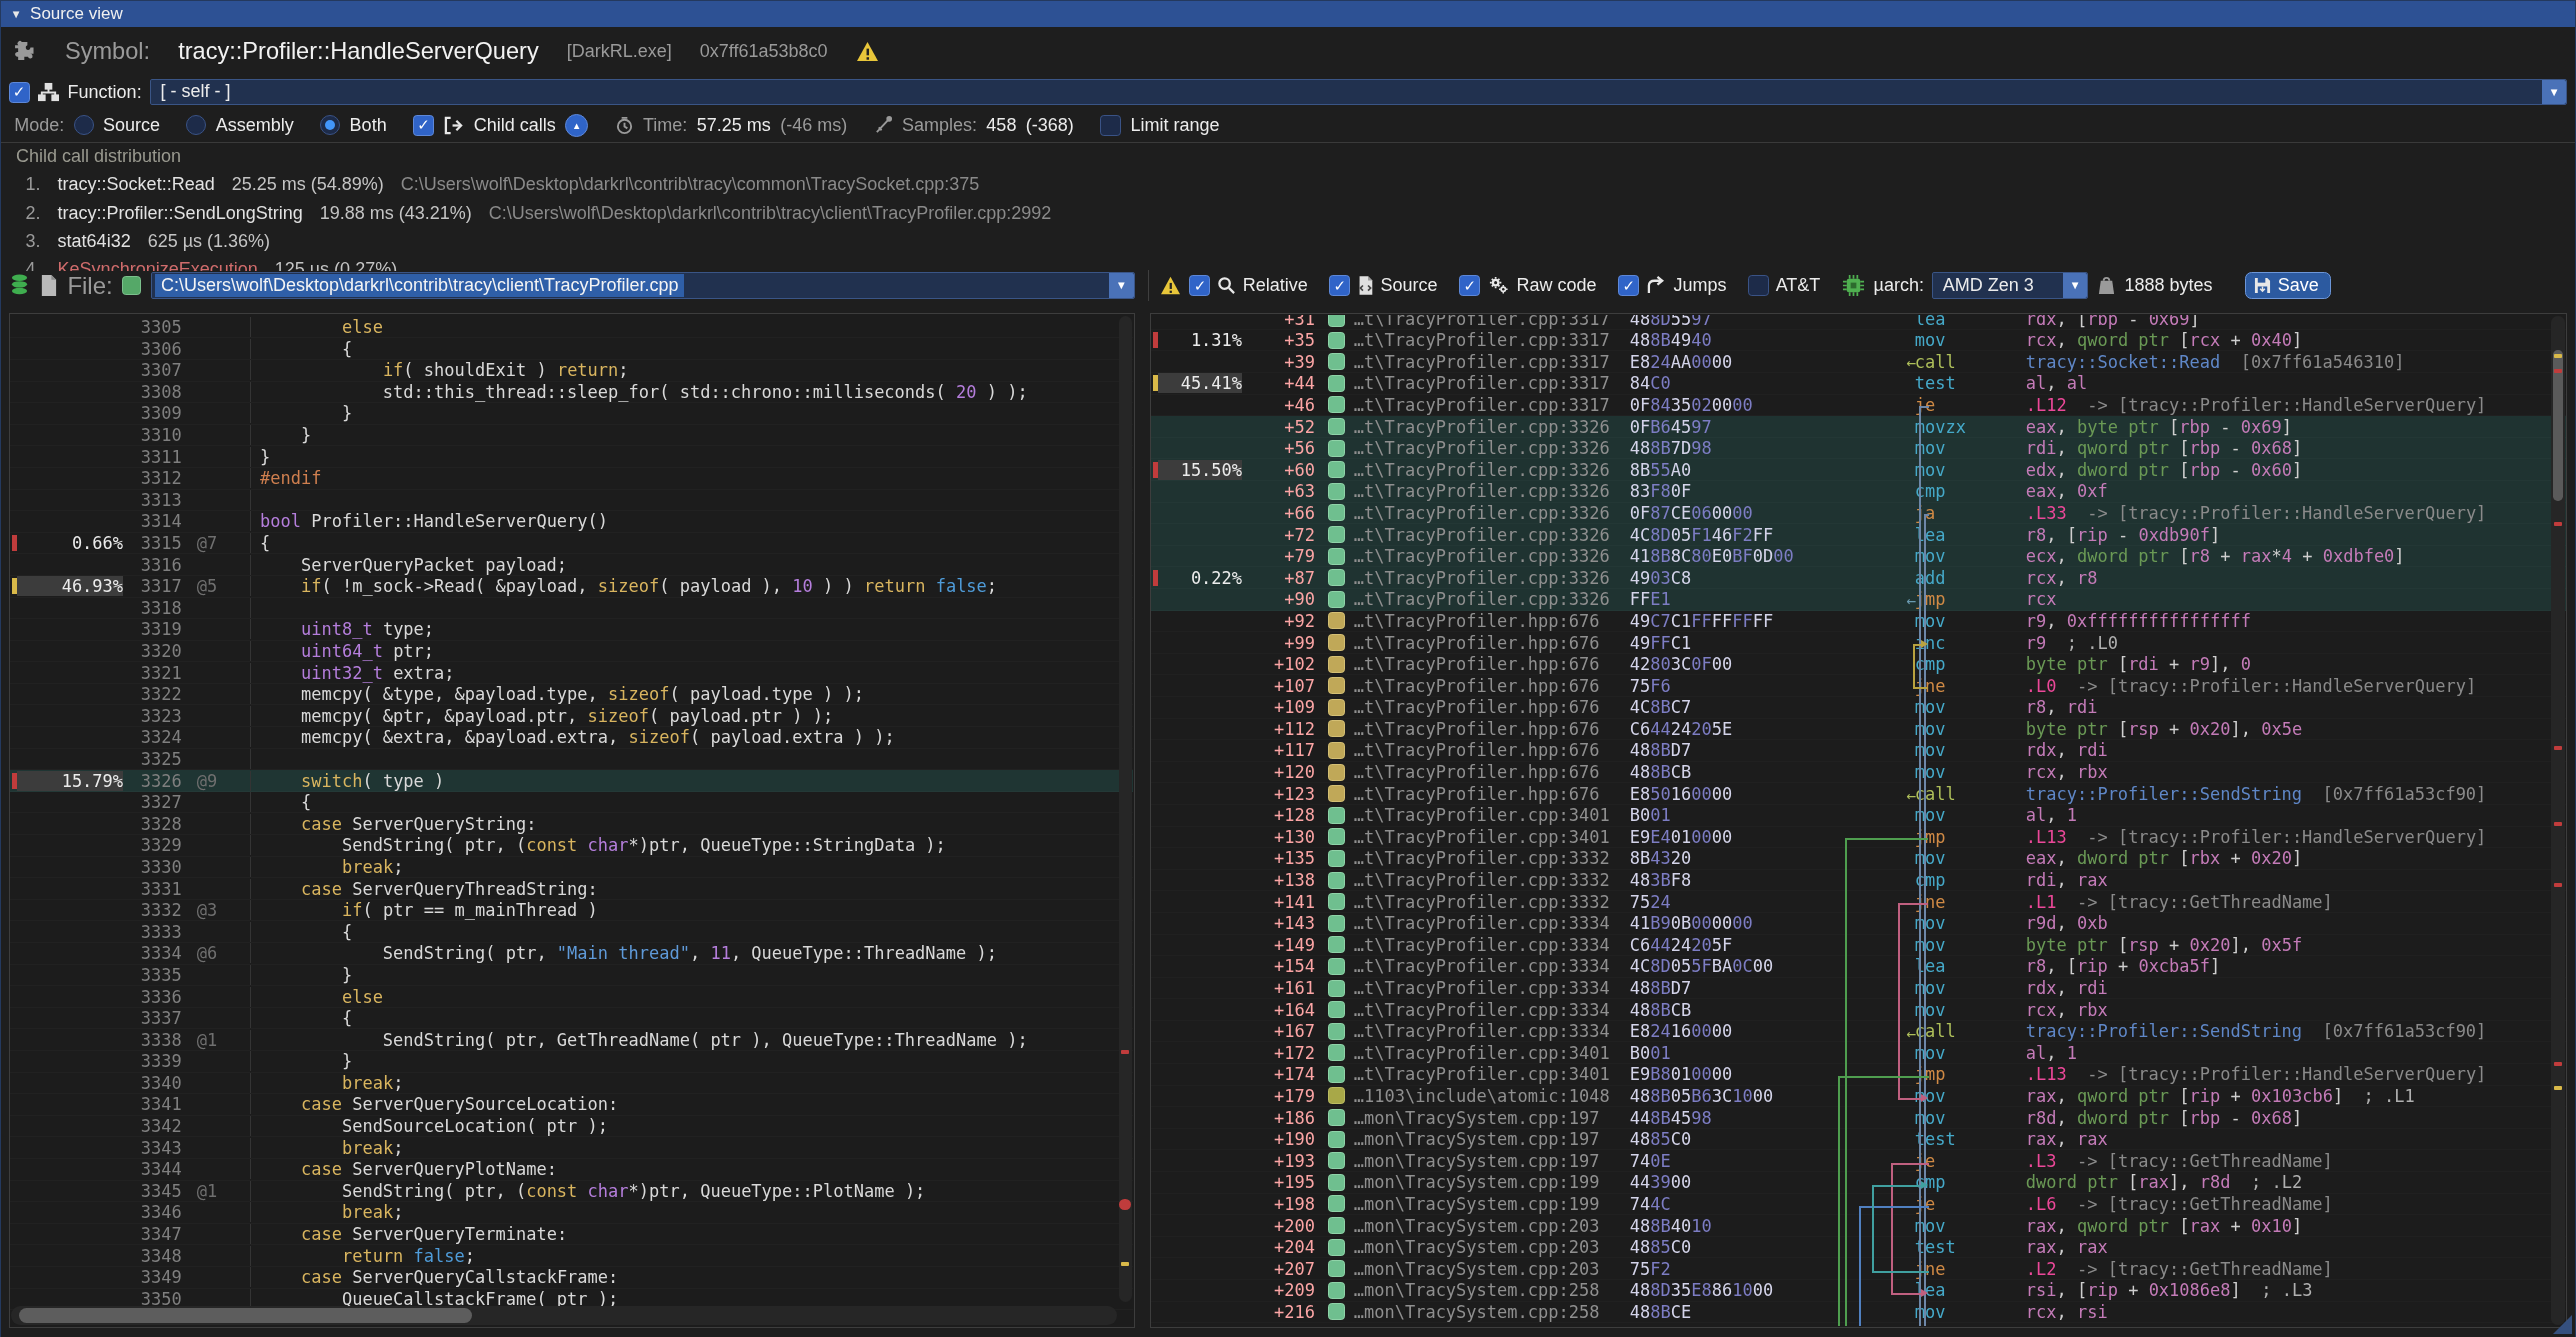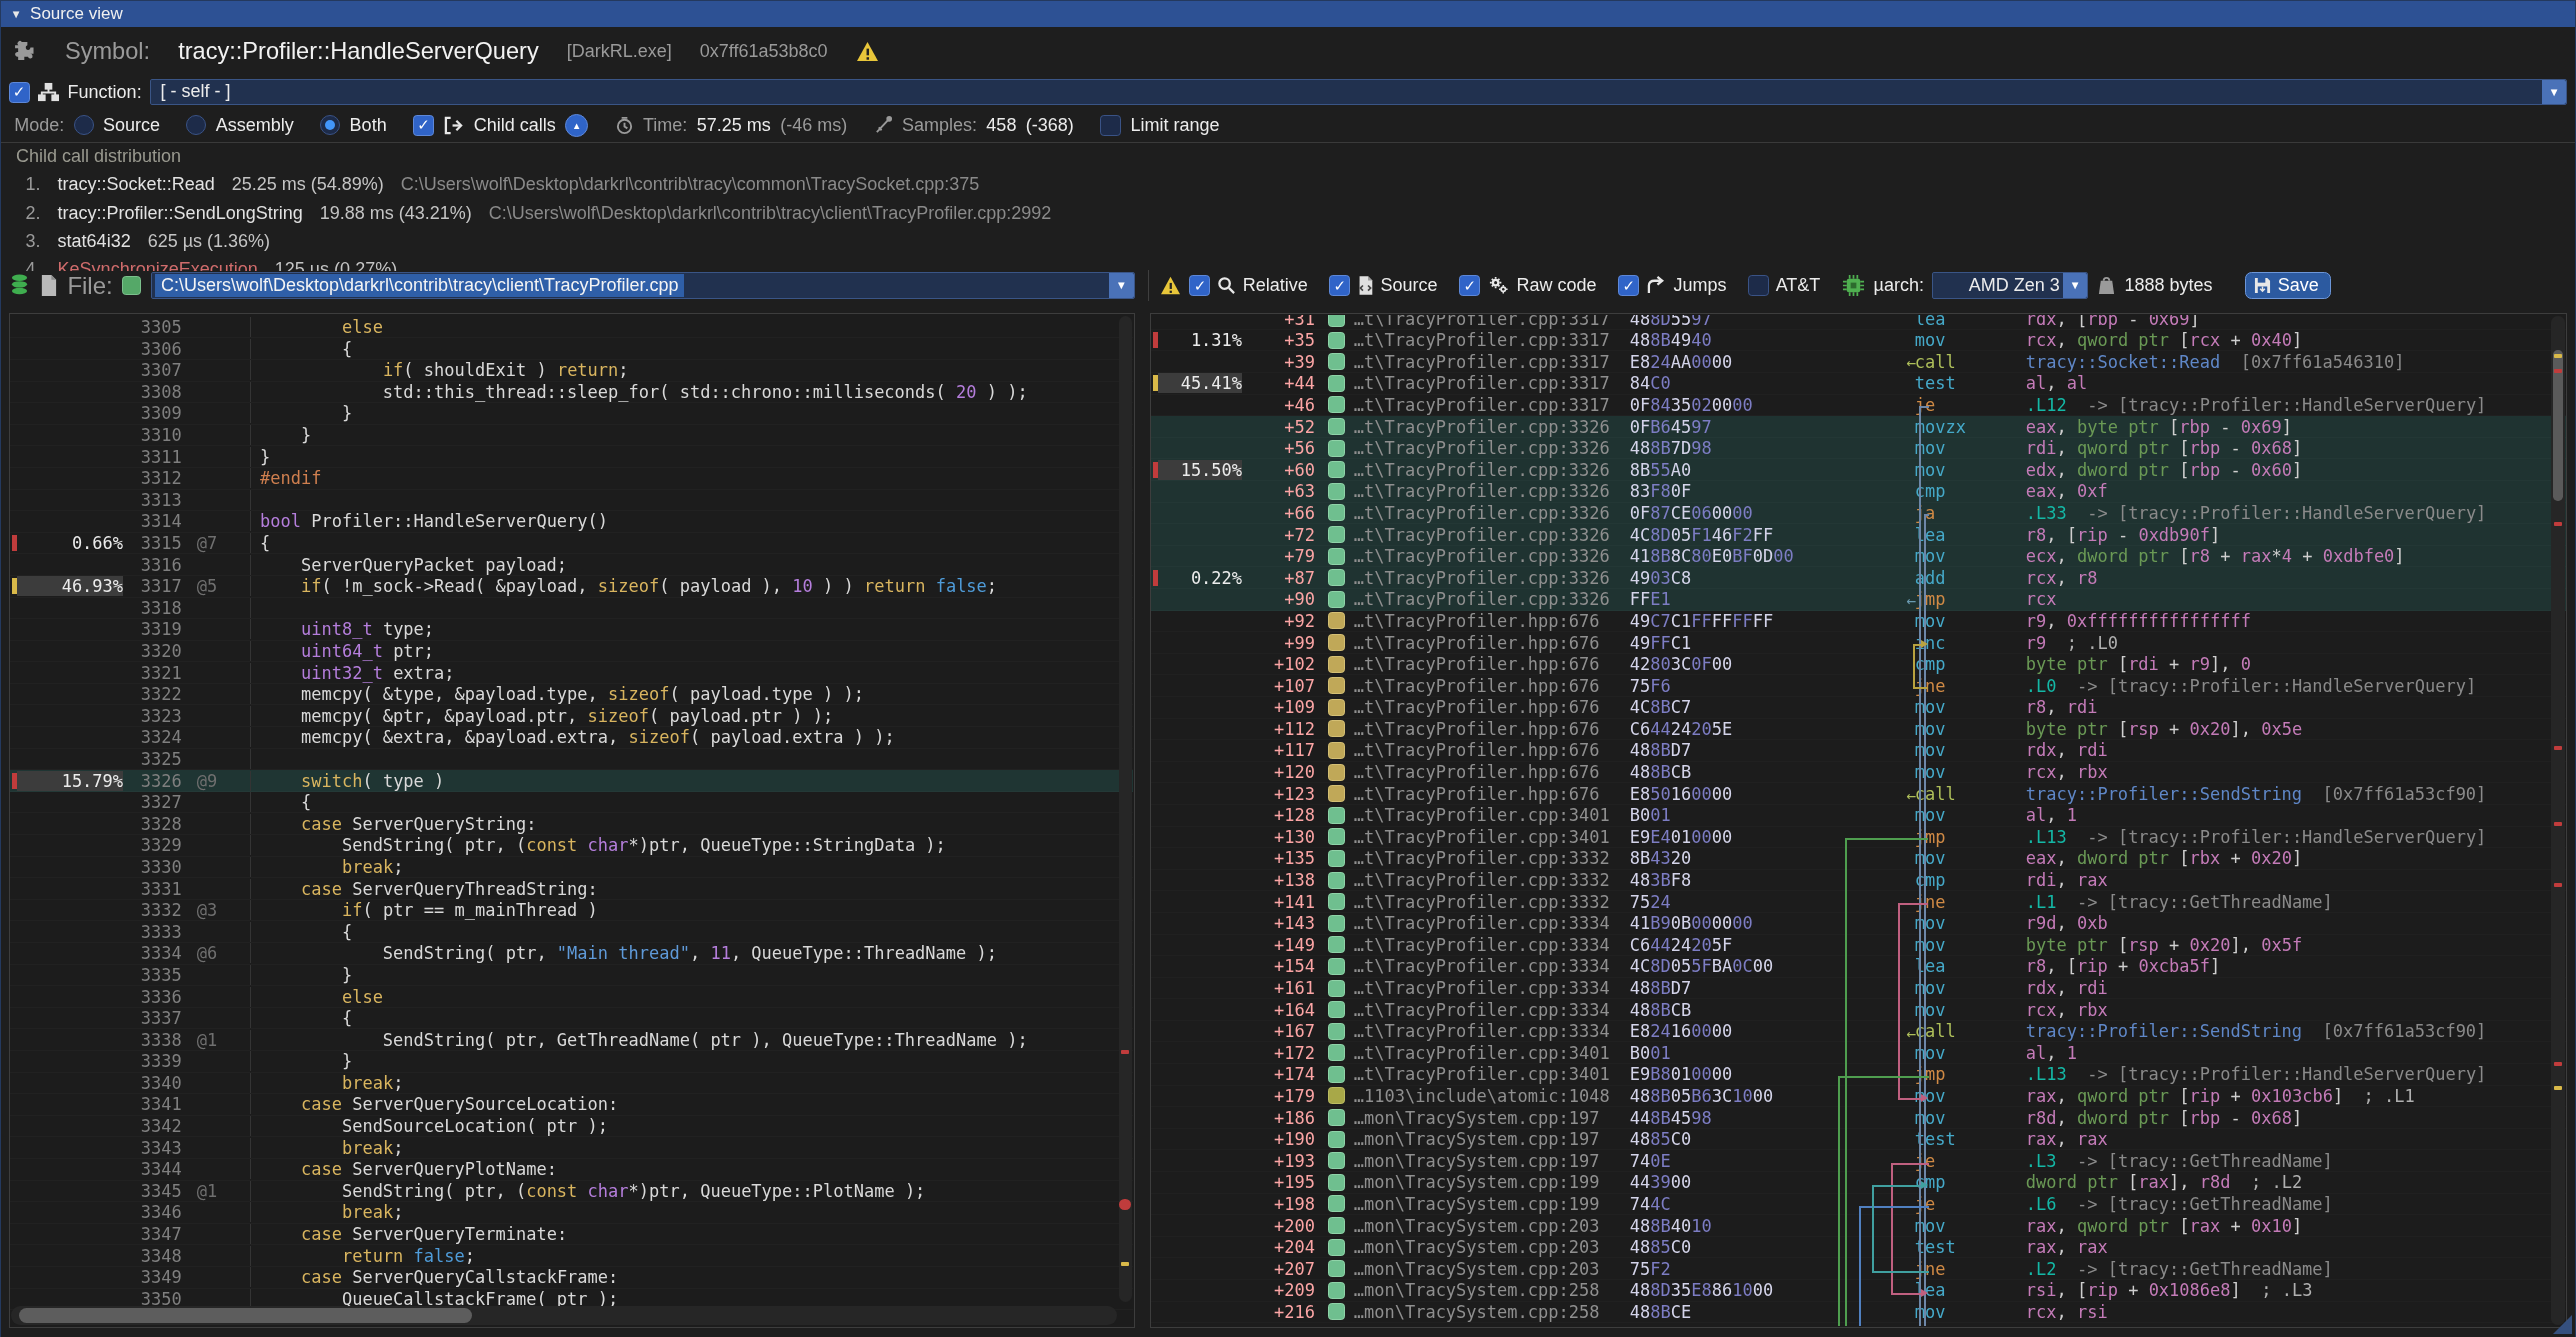--- a/index.html
+++ b/index.html
@@ -59,21 +59,21 @@
   
   .filebar{position:absolute;left:7.6px;right:7.6px;top:269px;height:31px;display:flex;align-items:center;}
   .fb-left{display:flex;align-items:center;gap:9.4px;width:1126px;flex:none;}
   .fb-label{font-size:24px;color:#9a9a9a;}
   .swatch{width:19px;height:19px;border-radius:3.8px;background:#55a868;border:0.9px solid #7cc08d;box-sizing:border-box;}
   .file-combo{flex:1;height:26.4px;}
   .file-combo .val{background:#2f5fa8;color:#f4f4f4;padding:0.9px 5.7px;margin-left:3.8px;font-size:18px;}
   .vdivider{width:0.9px;align-self:stretch;background:#3f3f3f;margin:0 11.3px 0 13.2px;}
   .asmbar{display:flex;align-items:center;gap:8.5px;font-size:18px;flex:1;}
   .tb-item{display:flex;align-items:center;gap:6.6px;margin-right:13.2px;}
-  .uarch-combo{width:156px;height:26.4px;padding-left:26px;}
+  .uarch-combo{width:156px;height:26.4px;}
   .savebtn{display:flex;align-items:center;gap:6.6px;background:#2c5aa0;border:0.9px solid #6c96d8;
            border-radius:6.6px;padding:1.9px 11.3px 2.8px 8.5px;color:#fff;font-size:18px;}
 
   
   .panes{position:absolute;left:7.6px;right:7.6px;top:304px;bottom:9.4px;}
   .pane{position:absolute;top:8px;bottom:0;background:#1c1c1c;border:0.9px solid #3d3d3d;box-sizing:border-box;overflow:hidden;}
   .src-pane{left:0;width:1126px;}
   .asm-pane{left:1141px;right:0;}
 
   
@@ -104,21 +104,21 @@
   .i-g{background:#6fbf8f;border:0.9px solid #8fd3a8;box-sizing:border-box;}
   .i-k{background:#c0a858;border:0.9px solid #d4bf74;box-sizing:border-box;}
   .i-o{background:#a8a848;border:0.9px solid #bcbc62;box-sizing:border-box;}
   .a-file{width:276px;color:#8f8f8f;white-space:pre;overflow:hidden;flex:none;}
   .a-bytes{width:172px;white-space:pre;flex:none;}
   .by1{color:#d4d4ea;} .by2{color:#7d7dc4;}
   .a-jump{width:113px;flex:none;}
   .a-mn{width:111px;flex:none;}
   .mn-op{color:#45a9c9;} .mn-jmp{color:#d08a45;} .mn-call{color:#aebf5a;}
   .a-ops{flex:1;white-space:pre;color:#cfcfcf;overflow:hidden;}
-  .asm-gray{color:#8a8a8a;} .asm-cmt{color:#b0b0b0;} .asm-lbl{color:#14b8a6;}
+  .asm-gray{color:#8a8a8a;} .asm-cmt{color:#b0b0b0;} .asm-lbl{color:#ec4899;}
   .asm-sym{color:#5f87c7;} .asm-adr{color:#8a8a8a;} .asm-mem{color:#6a9955;}
   .asm-reg{color:#c47bb8;} .asm-num{color:#c47bb8;}
 
   
   #jump-overlay{position:absolute;inset:0.9px;pointer-events:none;}
   .jv{position:absolute;width:1.9px;}
   .jh{position:absolute;height:1.9px;}
   .jarr{position:absolute;width:0;height:0;border-top:4.7px solid transparent;border-bottom:4.7px solid transparent;}
   .jback{position:absolute;font-family:"DejaVu Sans Mono",monospace;font-size:16px;}
 

